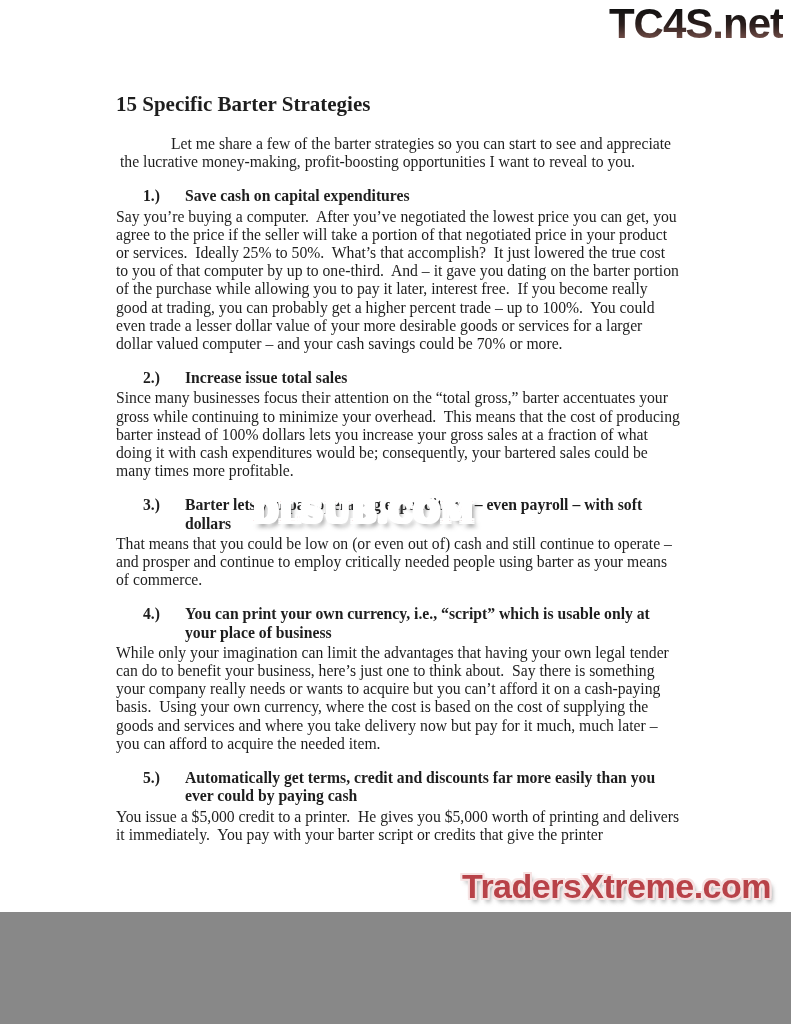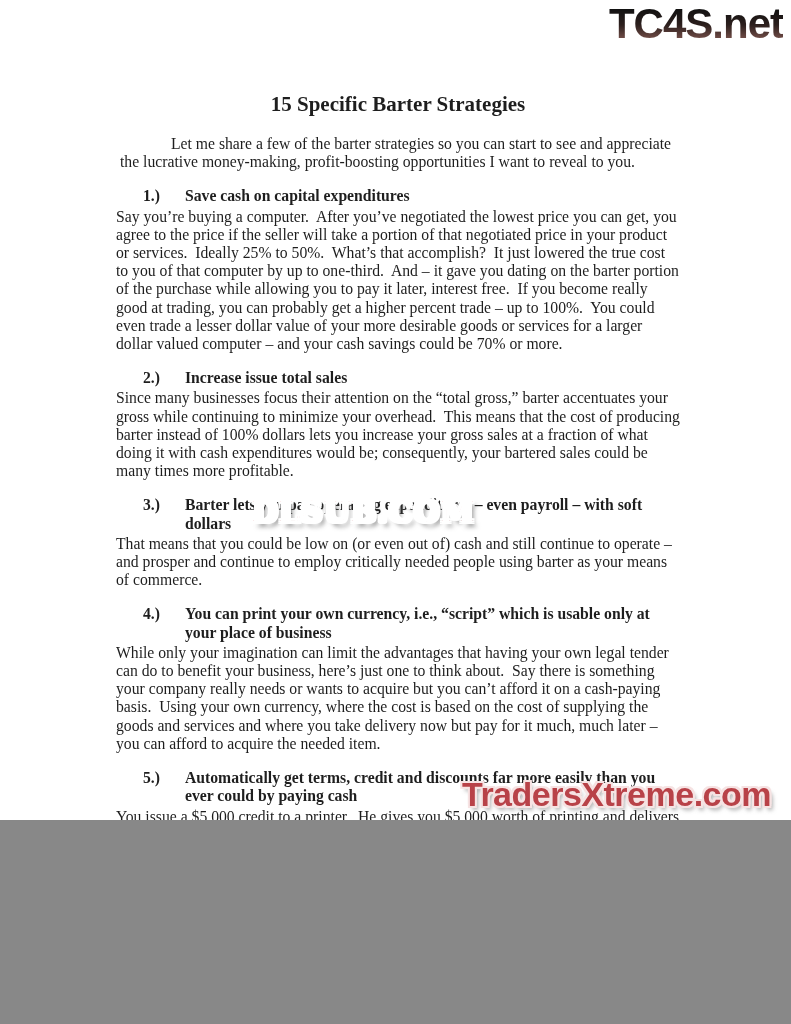--- a/index.html
+++ b/index.html
@@ -1,19 +1,19 @@
 <!DOCTYPE html>
 <html><head>
 <meta charset="utf-8">
 <style>
   html, body { margin: 0; padding: 0; background: #888; }
   .page {
     position: relative;
     width: 791px;
-    height: 820px;
+    height: 912px;
     margin: 0 auto;
     background: var(--background, #ffffff);
     overflow: hidden;
     font-family: "Liberation Serif", serif;
     color: var(--text, #1e1e1e);
   }
 
   
   .logo-top {
     position: absolute;
@@ -35,21 +35,21 @@
     position: absolute;
     left: 116px;
     top: 0;
     width: 564px;
     font-size: 15.7px;
     line-height: 18.2px;
   }
   .doc-title {
     margin-top: 92px;
     margin-bottom: 0;
-    text-align: center;
+    text-align: left;
     font-size: 21px;
     line-height: 24px;
     font-weight: bold;
   }
   .intro {
     margin: 19px 0 0 4px;
     text-indent: 51px;
     white-space: pre-wrap;
   }
   .section-heading {

